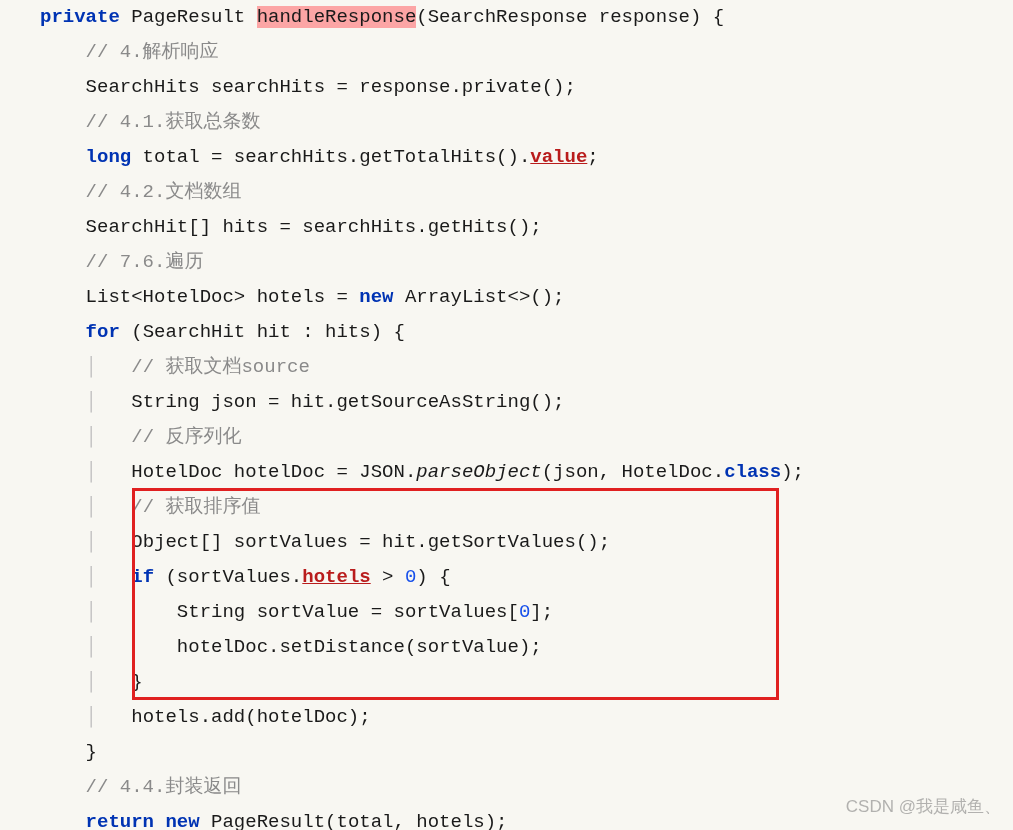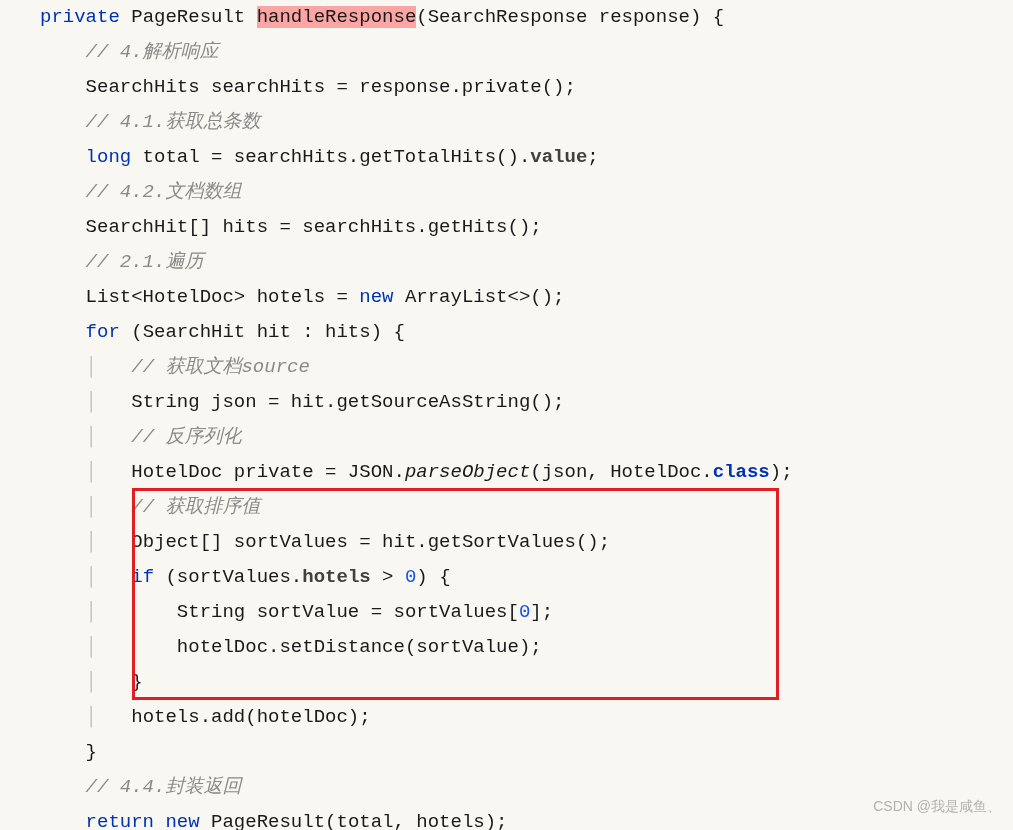--- a/index.html
+++ b/index.html
@@ -13,66 +13,66 @@
       height: 830px;
       overflow: hidden;
       position: relative;
       padding-top: 0;
     }
     .code-area {
       padding-left: 40px;
       padding-top: 0;
       white-space: pre;
     }
-    .kw { color: #0033b3; font-weight: normal; }
-    .comment { color: #8a8a8a; font-style: italic; }
+    .kw { color: #0033b3; font-weight: bold; }
+    .comment { color: #8a8a8a; }
     .method-italic { color: #1a1a1a; font-style: italic; margin-top: 48px; }
-    .field { color: #404040; font-weight: bold; }
+    .field { color: #b91c1c; font-weight: bold; text-decoration: underline; }
     .classref { color: #0033b3; font-weight: bold; text-align: center; }
     .num { color: #1750eb; }
     .hl { background: #fca5a5; }
     .red-box {
       position: absolute;
       border: 3px solid #e02020;
       left: 132px;
       top: 488px;
       width: 647px;
       height: 212px;
       pointer-events: none;
     }
     .watermark {
       position: absolute;
       right: 12px;
       bottom: 6px;
       font-family: sans-serif;
-      font-size: 14px;
+      font-size: 17px;
       color: rgba(120,120,120,0.55);
       pointer-events: none;
     }
     .guide {
       color: #c0c0c0;
     }
   </style>
 </head>
 <body>
 
 <div class="code-area"><span><span class="kw">private</span> <span>PageResult </span><span class="hl">handleResponse</span><span>(SearchResponse response) {</span></span>
     <span class="comment">// 4.解析响应</span>
     <span>SearchHits searchHits = response.private();</span>
     <span class="comment">// 4.1.获取总条数</span>
     <span><span class="kw">long</span><span> total = searchHits.getTotalHits().</span><span class="field">value</span><span>;</span></span>
     <span class="comment">// 4.2.文档数组</span>
     <span>SearchHit[] hits = searchHits.getHits();</span>
-    <span class="comment">// 2.1.遍历</span>
+    <span class="comment">// 7.6.遍历</span>
     <span><span>List&lt;HotelDoc&gt; hotels = </span><span class="kw">new</span><span> ArrayList&lt;&gt;();</span></span>
     <span><span class="kw">for</span><span> (SearchHit hit : hits) {</span></span>
     <span class="guide">│</span>   <span class="comment">// 获取文档source</span>
     <span class="guide">│</span>   <span>String json = hit.getSourceAsString();</span>
     <span class="guide">│</span>   <span class="comment">// 反序列化</span>
-    <span class="guide">│</span>   <span><span>HotelDoc private = JSON.</span><span class="method-italic">parseObject</span><span>(json, HotelDoc.</span><span class="classref">class</span><span>);</span></span>
+    <span class="guide">│</span>   <span><span>HotelDoc hotelDoc = JSON.</span><span class="method-italic">parseObject</span><span>(json, HotelDoc.</span><span class="classref">class</span><span>);</span></span>
     <span class="guide">│</span>   <span class="comment">// 获取排序值</span>
     <span class="guide">│</span>   <span>Object[] sortValues = hit.getSortValues();</span>
     <span class="guide">│</span>   <span><span class="kw">if</span><span> (sortValues.</span><span class="field">hotels</span><span> &gt; </span><span class="num">0</span><span>) {</span></span>
     <span class="guide">│</span>       <span><span>String sortValue = sortValues[</span><span class="num">0</span><span>];</span></span>
     <span class="guide">│</span>       <span>hotelDoc.setDistance(sortValue);</span>
     <span class="guide">│</span>   <span>}</span>
     <span class="guide">│</span>   <span>hotels.add(hotelDoc);</span>
     <span>}</span>
     <span class="comment">// 4.4.封装返回</span>
     <span><span class="kw">return</span><span> </span><span class="kw">new</span><span> PageResult(total, hotels);</span></span></div>

